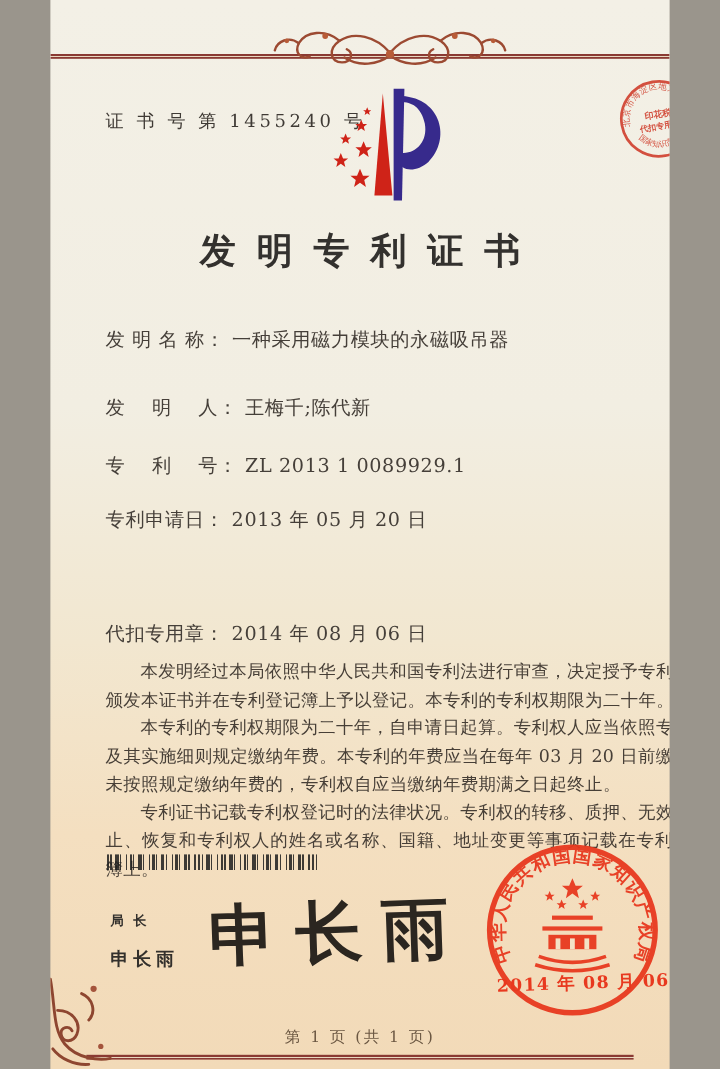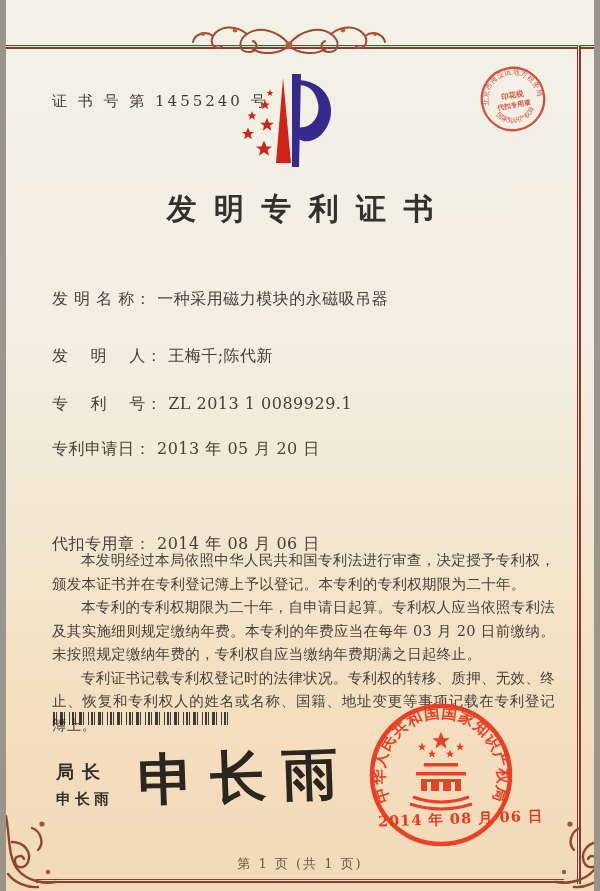--- a/index.html
+++ b/index.html
@@ -1,17 +1,17 @@
 <!DOCTYPE html>
 <html><head>
 <meta charset="utf-8">
 <style>
   html,body{margin:0;padding:0;background:#9a958c;}
   .page{
-    position:relative;width:588px;height:891px;margin:0 auto;overflow:hidden;
+    position:relative;width:516px;height:891px;margin:0 auto;overflow:hidden;
     font-family:"DejaVu Serif","Liberation Serif",serif;
     background:linear-gradient(180deg,#f3f0e6 0%,#f2eee2 38%,#f2e7d0 60%,#f4dfc0 78%,#f2dab8 100%);
   }
   .waves{
     position:absolute;left:0;right:0;top:450;bottom:0;pointer-events:none;
     background:repeating-linear-gradient(180deg,rgba(198,132,76,.20) 0 1px,rgba(255,250,240,0) 1px 5px);
     -webkit-mask-image:linear-gradient(180deg,transparent 0%,#000 30%);
     mask-image:linear-gradient(180deg,transparent 0%,#000 30%);
   }
   
@@ -26,34 +26,34 @@
   .flourish.bl{left:-4px;top:812px;}
   .flourish.br{left:548px;top:812px;transform:scaleX(-1);}
   
   .cert-no{position:absolute;left:46px;top:92px;font-size:15px;letter-spacing:3px;color:#3f3a35;}
   .logo{position:absolute;left:230px;top:72px;width:110px;height:100px;}
   .tax-stamp{position:absolute;left:468px;top:60px;width:78px;height:78px;transform:rotate(-10deg);opacity:.88;}
   .title{position:absolute;left:0;right:0;top:189px;text-align:center;font-size:30px;font-weight:700;
     color:#33312e;letter-spacing:.58em;text-indent:.58em;}
   
   .field{position:absolute;left:46px;font-size:16px;color:#453f39;letter-spacing:.5px;white-space:nowrap;}
-  .field .lab{display:inline-block;margin-top:16px;}
+  .field .lab{display:inline-block;}
   .field .val{margin-left:6px;text-align:center;}
   .f0{top:273px}.f1{top:330px}.f2{top:378px}.f3{top:423px}.f4{top:471px}.f5{top:518px}
   
   .body-text{position:absolute;left:46px;top:549px;width:503px;font-size:14.5px;line-height:23.5px;
     color:#473f37;text-align:justify;letter-spacing:.3px;}
   .body-text p{margin:0;text-indent:2em;}
   
   .barcode{position:absolute;left:47px;top:712px;width:176px;height:13px;opacity:.85;
     background:repeating-linear-gradient(90deg,#1d1d1d 0 2px,transparent 2px 3px,#1d1d1d 3px 4px,
     transparent 4px 7px,#1d1d1d 7px 10px,transparent 10px 11px,#1d1d1d 11px 12px,transparent 12px 16px,
     #1d1d1d 16px 17px,transparent 17px 19px);}
   
-  .sig-title{position:absolute;left:50px;top:760px;font-size:18px;letter-spacing:8px;color:#33302c;font-weight:600;font-family:Liberation Mono, monospace;}
+  .sig-title{position:absolute;left:50px;top:760px;font-size:11px;letter-spacing:8px;color:#33302c;font-weight:600;font-family:Liberation Mono, monospace;}
   .sig-name{position:absolute;left:50px;top:790px;font-size:15px;letter-spacing:4px;color:#33302c;font-weight:600;font-family:"DejaVu Sans","Liberation Sans",sans-serif;}
   .autograph{position:absolute;left:132px;top:740px;font-size:56px;font-weight:700;color:#2b2620;
     letter-spacing:16px;transform:rotate(-2deg);white-space:nowrap;}
   
   .office-seal{position:absolute;left:360px;top:700px;width:150px;height:150px;opacity:.95;}
   .seal-date{position:absolute;left:372px;top:810px;width:140px;font-size:14.5px;font-weight:700;
     color:#e8391f;letter-spacing:1px;transform:rotate(-2deg);white-space:nowrap;}
   .footer{position:absolute;left:0;right:0;top:855px;text-align:center;font-size:13px;
     letter-spacing:2px;color:#6b5742;}
   svg text{font-family:"DejaVu Serif","Liberation Serif",serif;}

